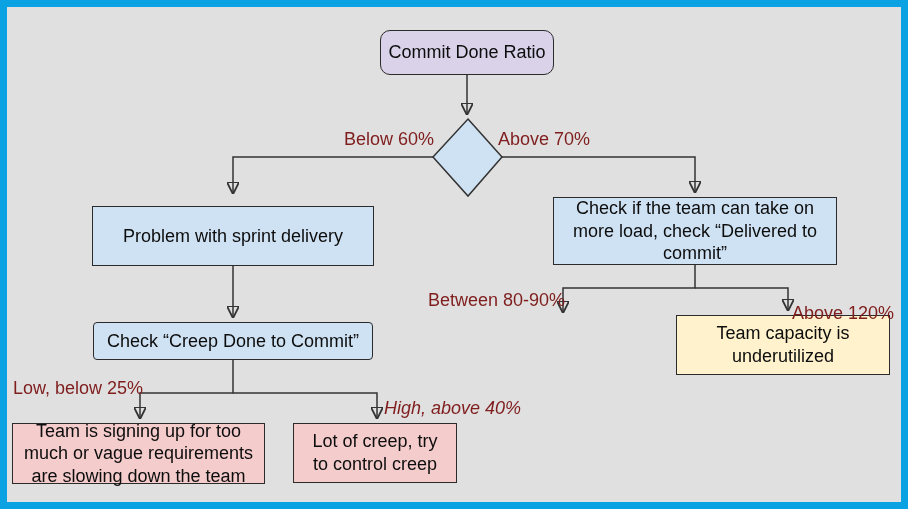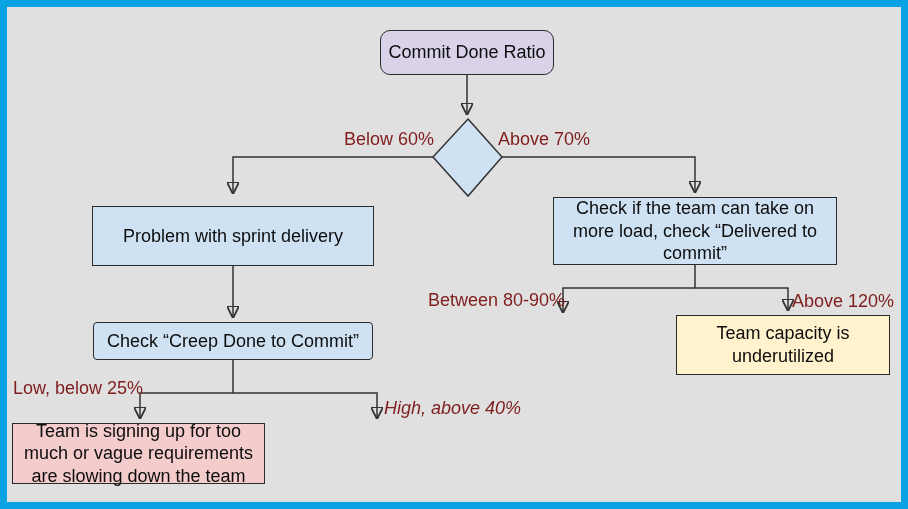--- a/index.html
+++ b/index.html
@@ -68,30 +68,31 @@
   <div class="node rounded" style="left: 380px; top: 30px; width: 174px; height: 45px; background-color: rgb(217, 210, 233);">Commit Done Ratio</div>
 
   <div class="node" style="left: 92px; top: 206px; width: 282px; height: 60px; background-color: rgb(207, 226, 243);">Problem with sprint delivery</div>
 
   <div class="node" style="left: 553px; top: 197px; width: 284px; height: 68px; padding: 0px 14px; background-color: rgb(207, 226, 243);">Check if the team can take on more load, check “Delivered to commit”</div>
 
   <div class="node rounded-sm" style="left: 93px; top: 322px; width: 280px; height: 38px; background-color: rgb(207, 226, 243);">Check “Creep Done to Commit”</div>
 
   <div class="node" style="left: 12px; top: 423px; width: 253px; height: 61px; padding: 0px 8px; background-color: rgb(244, 204, 204);">Team is signing up for too much or vague requirements are slowing down the team</div>
 
+  <div class="node" style="left: 293px; top: 423px; width: 164px; height: 60px; padding: 0px 12px; background-color: rgb(244, 204, 204);">Lot of creep, try to control creep</div>
 
 
   <div class="node" style="left: 676px; top: 315px; width: 214px; height: 60px; padding: 0px 28px; background-color: rgb(255, 242, 204);">Team capacity is underutilized</div>
 
   <div class="edge-label" style="left:344px;top:129px;">Below 60%</div>
 
   <div class="edge-label" style="left:498px;top:129px;">Above 70%</div>
 
   <div class="edge-label" style="left:13px;top:378px;">Low, below 25%</div>
 
   <div class="edge-label" style="left:384px;top:398px;font-style:italic;">High, above 40%</div>
 
   <div class="edge-label" style="left:428px;top:290px;">Between 80-90%</div>
 
-  <div class="edge-label" style="left:792px;top:291px;">Above 120%</div>
+  <div class="edge-label" style="left:792px;top:303px;">Above 120%</div>
 
   <div class="frame" style="border-color: rgb(10, 162, 226);"></div>
 </div>
 
 </body></html>

